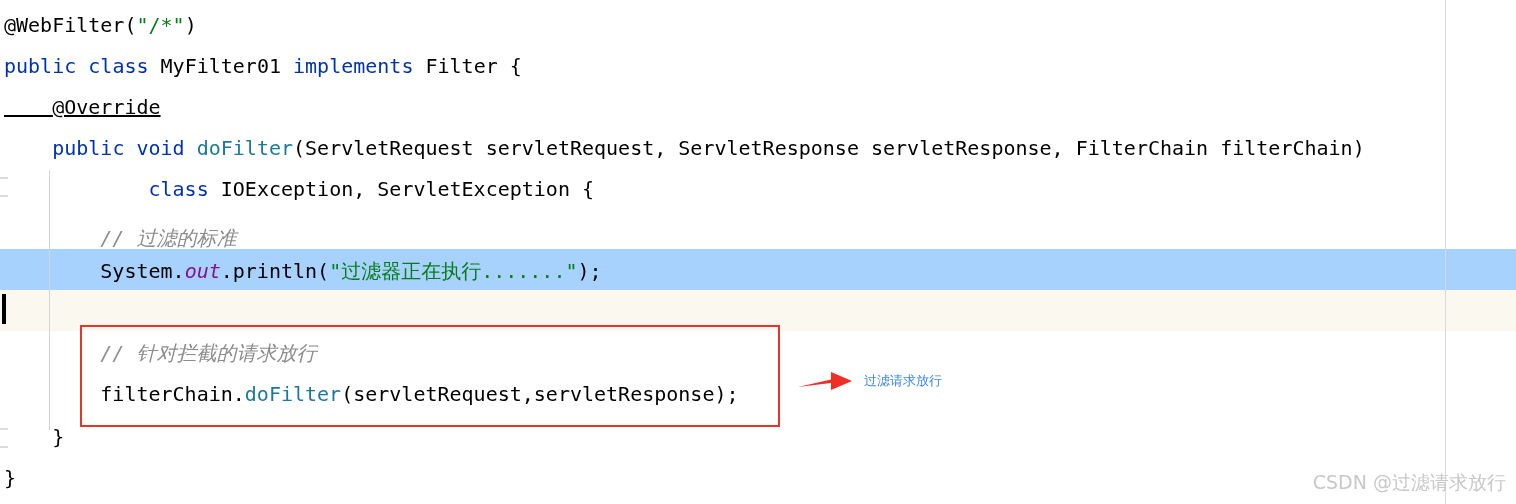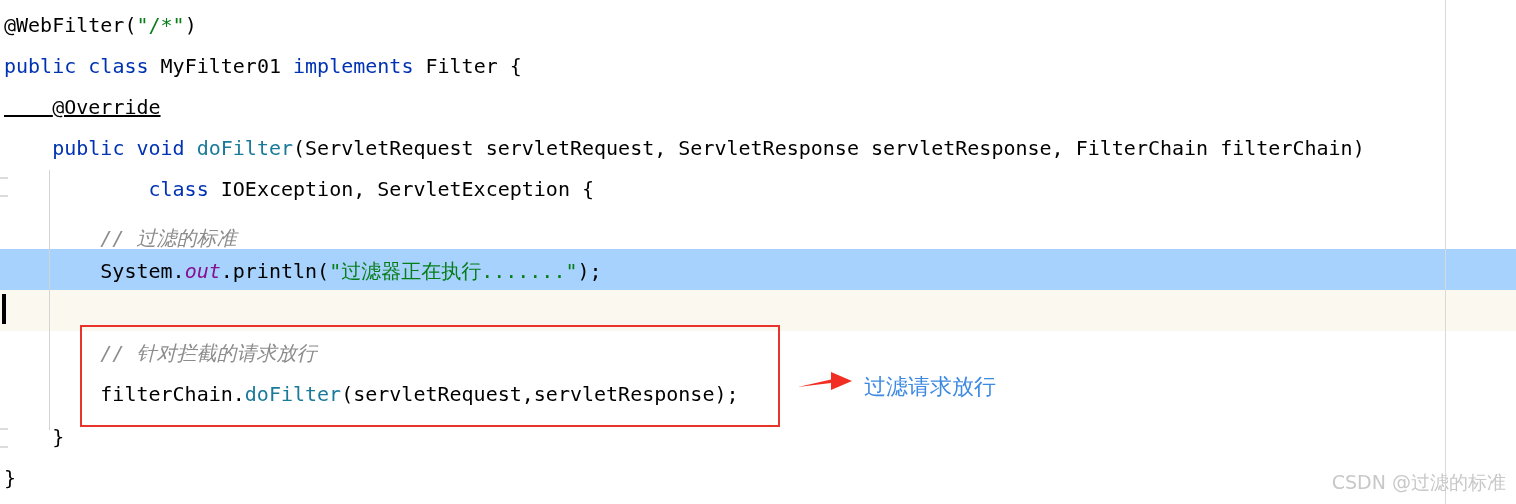--- a/index.html
+++ b/index.html
@@ -88,21 +88,21 @@
   .callout-box {
     position: absolute;
     border: 2px solid #e8342a;
     box-sizing: border-box;
     background: transparent;
   }
   .arrow-svg { position: absolute; }
   .callout-label {
     position: absolute;
     font-family: "DejaVu Sans", "Liberation Sans", sans-serif;
-    font-size: 22px;
+    font-size: 13px;
     color: #3d8ae3;
     white-space: pre;
   }
 
   
   .watermark {
     position: absolute;
     font-family: "DejaVu Sans", "Liberation Sans", sans-serif;
     font-size: 19px;
     color: #c8c8c8;
@@ -149,15 +149,15 @@
   <div class="code-line" style="left:4px; top:466px;"><span class="tok-plain">}</span></div>
 
   <div class="callout-box" style="left: 80px; top: 325px; width: 700px; height: 102px; border-color: rgb(232, 52, 42);"></div>
 
   <svg class="arrow-svg" style="left:798px; top:368px;" width="54" height="26" viewBox="0 0 54 26">
     <path d="M0 19 L33 11.5 L33 4 L54 13 L33 22 L33 15 Z" fill="#f22d22"></path>
   </svg>
 
   <div class="callout-label" style="left: 864px; top: 372px; color: rgb(61, 138, 227);">过滤请求放行</div>
 
-  <div class="watermark" style="right: 10px; bottom: 8px; color: rgb(200, 200, 200);">CSDN @过滤的标准</div>
+  <div class="watermark" style="right: 10px; bottom: 8px; color: rgb(200, 200, 200);">CSDN @过滤请求放行</div>
 
 </div>
 
 </body></html>

